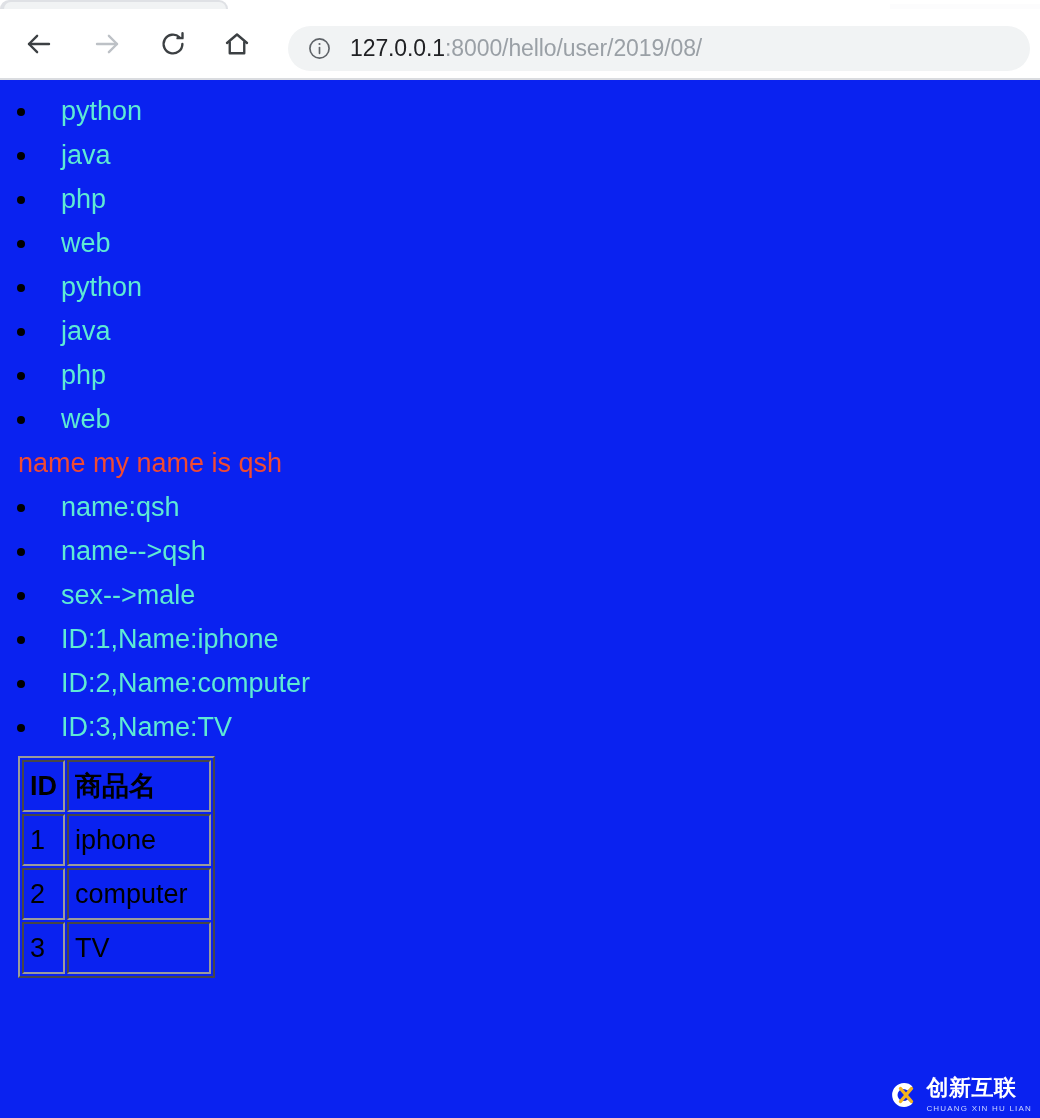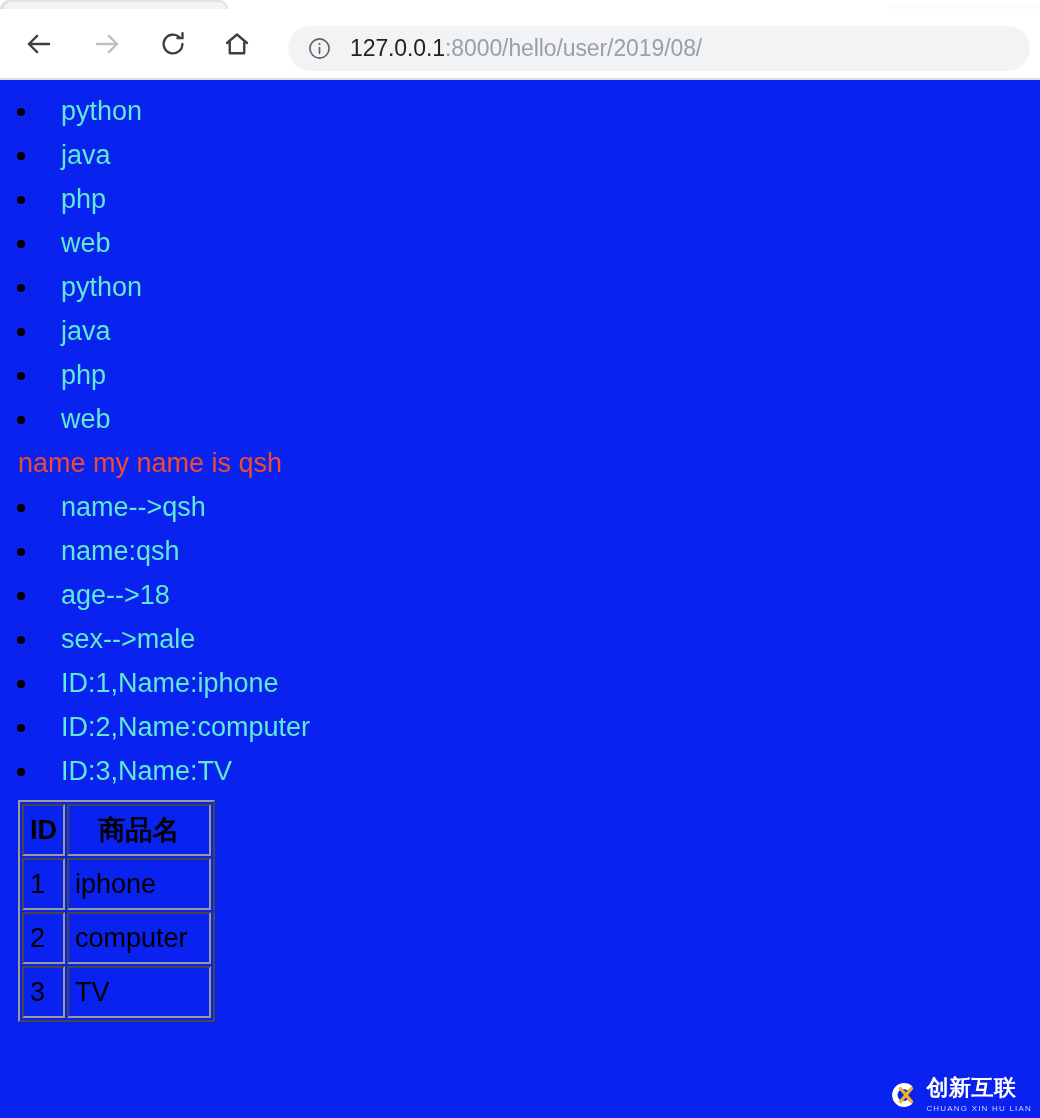--- a/index.html
+++ b/index.html
@@ -183,21 +183,20 @@
     color: #000000;
     padding: 4px 6px;
     font-weight: normal;
     text-align: left;
     white-space: nowrap;
     line-height: 40px;
     vertical-align: middle;
   }
   #product-table th {
     font-weight: bold;
-    text-align: center;
   }
   #product-table td.col-id,
   #product-table th.col-id {
     min-width: 26px;
   }
   #product-table td.col-name,
   #product-table th.col-name {
     min-width: 128px;
   }
 
@@ -315,23 +314,22 @@
       <li><span>java</span></li>
       <li><span>php</span></li>
       <li><span>web</span></li>
     </ul>
 
   <div id="paragraphs-block">
       <p class="para">name my name is qsh</p>
     </div>
 
   <ul class="page-list" id="list-two">
+      <li><span>name:qsh</span></li>
       <li><span>name--&gt;qsh</span></li>
-      <li><span>name:qsh</span></li>
-      <li><span>age--&gt;18</span></li>
       <li><span>sex--&gt;male</span></li>
       <li><span>ID:1,Name:iphone</span></li>
       <li><span>ID:2,Name:computer</span></li>
       <li><span>ID:3,Name:TV</span></li>
     </ul>
 
   <table id="product-table">
     <thead>
       <tr id="table-header-row">
           <th class="col-id">ID</th>

